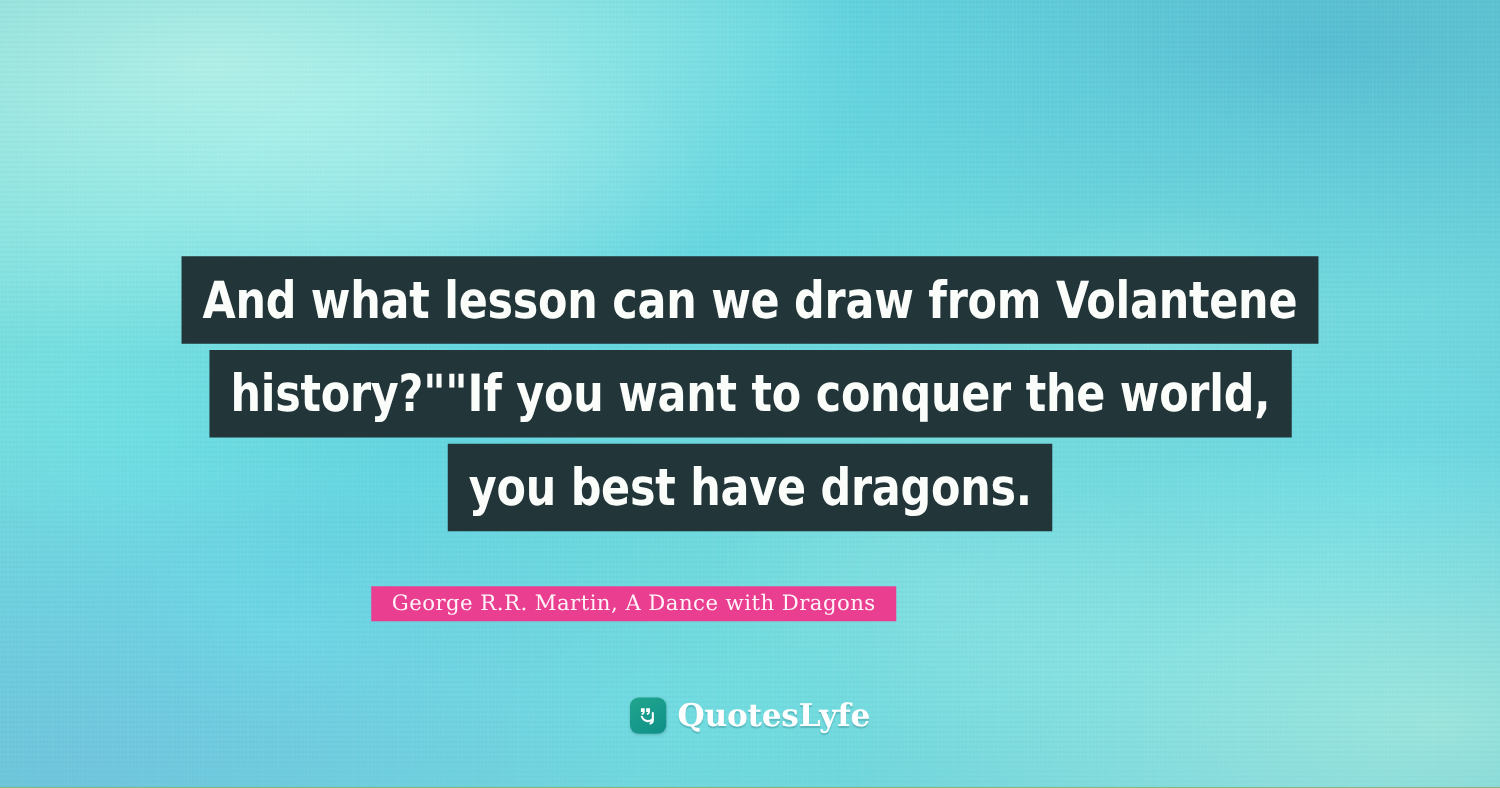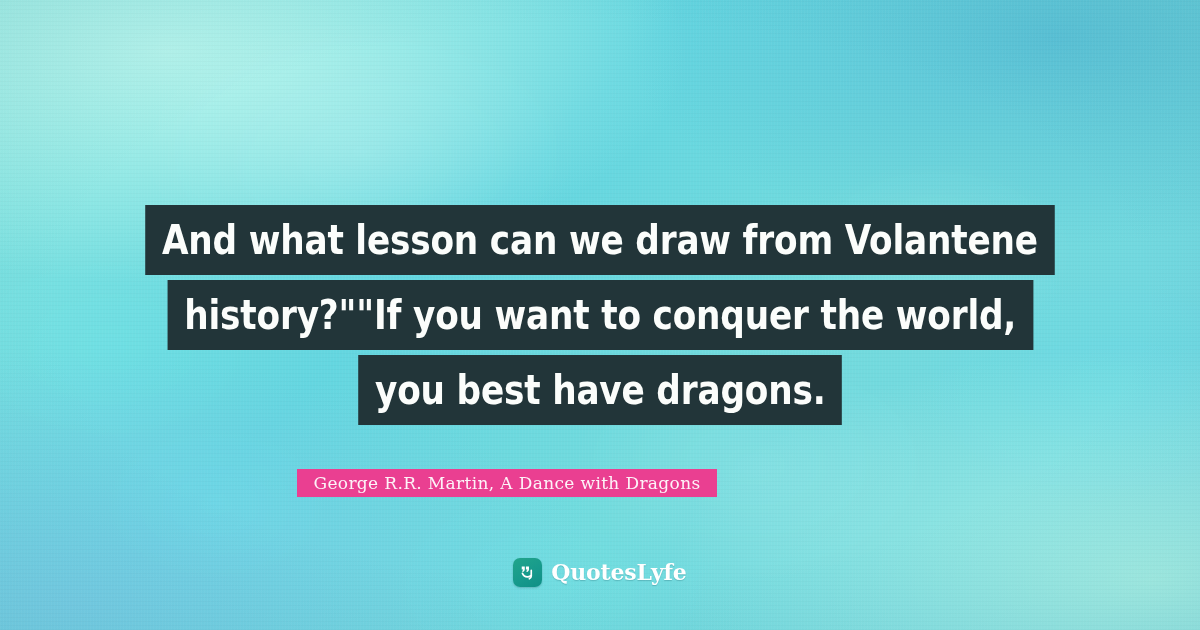--- a/index.html
+++ b/index.html
@@ -123,21 +123,21 @@
     display: flex;
     align-items: center;
     justify-content: center;
     flex: 0 0 auto;
     box-shadow: 0 1px 2px rgba(0,0,0,0.18);
   }
   #brand-name {
     color: #ffffff;
     font-family: "DejaVu Serif", "Liberation Serif", serif;
     font-weight: 700;
-    font-size: 22px;
+    font-size: 25px;
     line-height: 29px;
     letter-spacing: -0.2px;
     text-shadow: 0 1px 1px rgba(0,60,70,0.22);
   }
 </style>
 </head>
 <body>
 
 <div id="quote-card">
 

